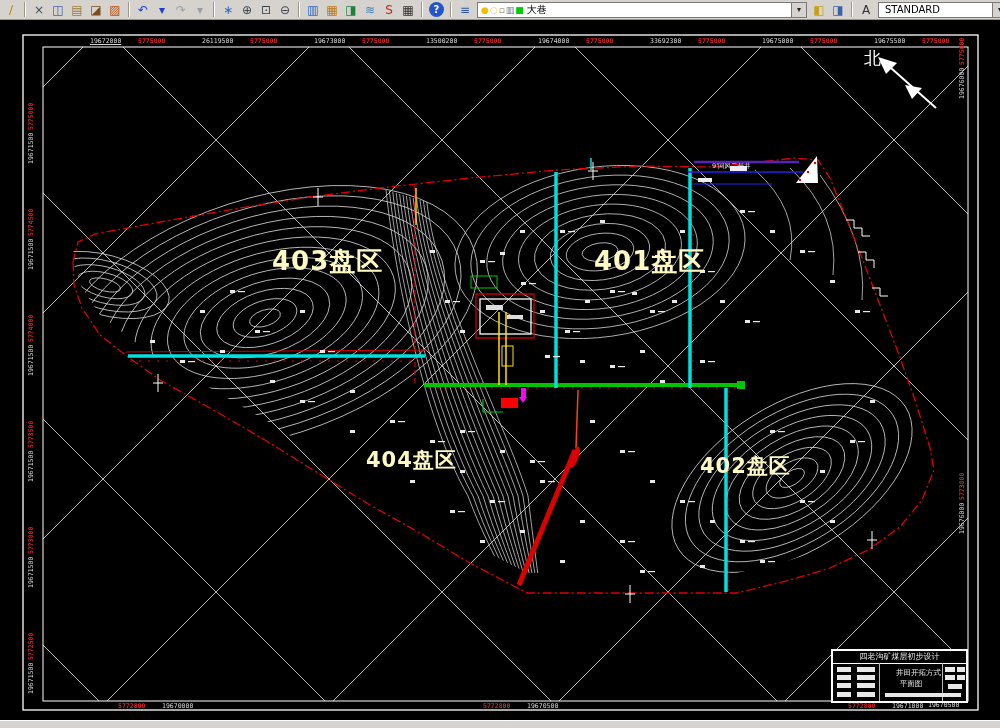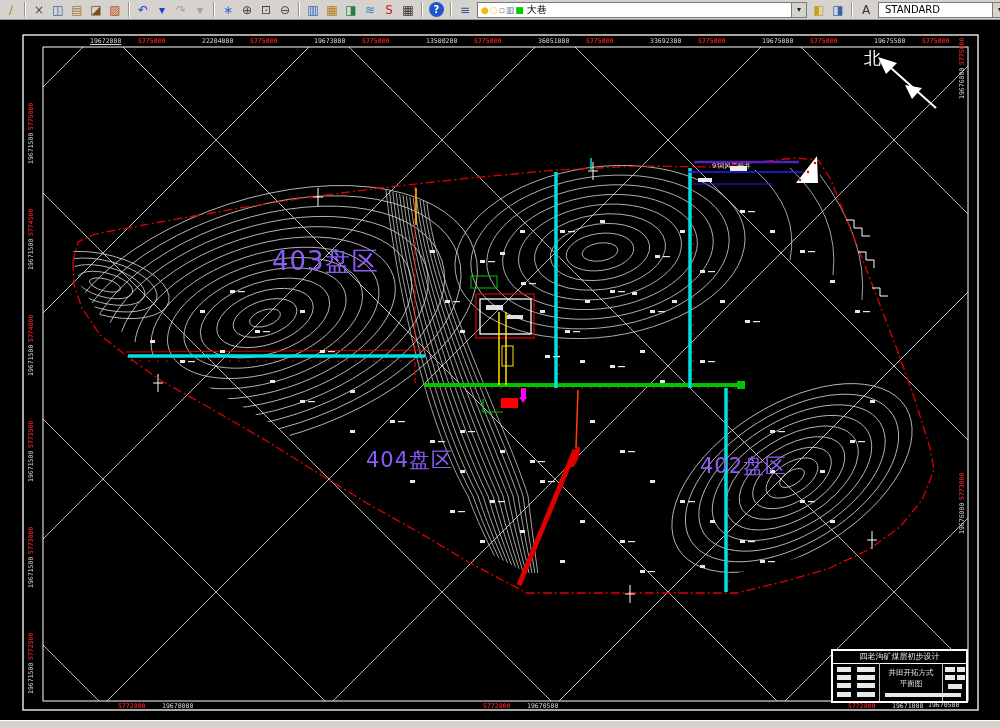--- a/index.html
+++ b/index.html
@@ -22,32 +22,32 @@
             border-left:1px solid #7a7a7a;display:flex;align-items:center;justify-content:center;
             font-size:8px;color:#222;}
   
   .canvas{position:absolute;top:20px;left:0;width:1000px;height:701px;background:#000;z-index:1;}
   .canvas svg{position:absolute;left:0;top:0;}
   .coord{position:absolute;font-family:"DejaVu Sans Mono",monospace;font-size:6.5px;
          white-space:nowrap;z-index:5;}
   .coord.white{color:#d6d6d6;}
   .coord.red{color:#d42020;font-weight:bold;}
   .coord.vert{transform:rotate(-90deg);transform-origin:0 0;}
-  .rlabel{position:absolute;color:#8b5cf6;font-weight:normal;z-index:6;letter-spacing:1px;}
+  .rlabel{position:absolute;color:#fef9c3;font-weight:bold;z-index:6;letter-spacing:1px;}
   .rlabel.big{font-size:26px;}
   .rlabel.small{font-size:21px;}
   .north-label{position:absolute;left:864px;top:27px;color:#fff;font-size:17px;z-index:6;}
   .shaft-label{position:absolute;left:712px;top:142px;color:#e6e9ff;font-size:6.5px;z-index:6;}
   
   .tblock{position:absolute;left:831px;top:629px;width:137px;height:54px;border:2px solid #fff;
           box-sizing:border-box;z-index:7;background:#000;}
   .tb-title{height:12px;border-bottom:1px solid #fff;color:#e8e8e8;font-size:8px;
             text-align:center;line-height:12px;white-space:nowrap;overflow:hidden;}
   .tb-chip{position:absolute;background:#e8e8e8;}
-  .tb-mid1{position:absolute;left:48px;top:17px;width:60px;text-align:center;color:#e8e8e8;font-size:7.5px;white-space:nowrap;}
+  .tb-mid1{position:absolute;left:48px;top:17px;width:60px;text-align:right;color:#e8e8e8;font-size:7.5px;white-space:nowrap;}
   .tb-mid2{position:absolute;left:48px;top:28px;width:60px;text-align:center;color:#e8e8e8;font-size:7.5px;white-space:nowrap;}
   .tb-bar{position:absolute;left:52px;top:42px;width:76px;height:4px;background:#e8e8e8;}
   .tb-vline{position:absolute;top:12px;bottom:0;width:1px;background:#bbb;}
   
   .statusbar{position:absolute;left:0;bottom:0;width:1000px;height:7px;background:#d6d3ce;
              border-top:1px solid #fff;z-index:30;}
 </style>
 </head>
 <body>
 
@@ -350,36 +350,37 @@
         <clipPath id="innerClip">
           <rect x="43" y="47" width="925" height="654"></rect>
         </clipPath>
         <clipPath id="boundClip">
           <polygon points="73,262 78,242 95,234 160,222 240,208 310,197 380,188 470,178 557,170 640,166 713,167 795,158 818,160 830,178 845,215 862,258 880,305 898,352 915,400 930,448 934,470 922,500 900,527 868,550 830,568 790,580 737,593 527,593 470,563 420,533 370,505 318,473 265,440 210,408 160,380 128,357 100,335 82,308 74,285" transform="translate(0,-20)"></polygon>
         </clipPath>
       </defs>
     </svg>
 
   <div class="rlabel big" style="left:272px;top:224px;">403盘区</div>
+  <div class="rlabel big" style="left:594px;top:224px;">401盘区</div>
   <div class="rlabel small" style="left:366px;top:426px;">404盘区</div>
   <div class="rlabel small" style="left:700px;top:432px;">402盘区</div>
 
   <div class="north-label">北</div>
   <div class="shaft-label">9'回风二号井</div>
 
   <div id="coords">
       <span class="coord white" style="left: 90px; top: 17px; text-decoration: underline;">19672000</span>
       <span class="coord red" style="left: 138px; top: 17px;">5775000</span>
-      <span class="coord white" style="left: 202px; top: 17px;">22204000</span>
+      <span class="coord white" style="left: 202px; top: 17px;">26119500</span>
       <span class="coord red" style="left: 250px; top: 17px;">5775000</span>
       <span class="coord white" style="left: 314px; top: 17px;">19673000</span>
       <span class="coord red" style="left: 362px; top: 17px;">5775000</span>
       <span class="coord white" style="left: 426px; top: 17px;">13500200</span>
       <span class="coord red" style="left: 474px; top: 17px;">5775000</span>
-      <span class="coord white" style="left: 538px; top: 17px;">36051000</span>
+      <span class="coord white" style="left: 538px; top: 17px;">19674000</span>
       <span class="coord red" style="left: 586px; top: 17px;">5775000</span>
       <span class="coord white" style="left: 650px; top: 17px;">33692300</span>
       <span class="coord red" style="left: 698px; top: 17px;">5775000</span>
       <span class="coord white" style="left: 762px; top: 17px;">19675000</span>
       <span class="coord red" style="left: 810px; top: 17px;">5775000</span>
       <span class="coord white" style="left: 874px; top: 17px;">19675500</span>
       <span class="coord red" style="left: 922px; top: 17px;">5775000</span>
       <span class="coord red" style="left: 118px; top: 682px;">5772800</span>
       <span class="coord white" style="left: 162px; top: 682px;">19670000</span>
       <span class="coord red" style="left: 483px; top: 682px;">5772800</span>

